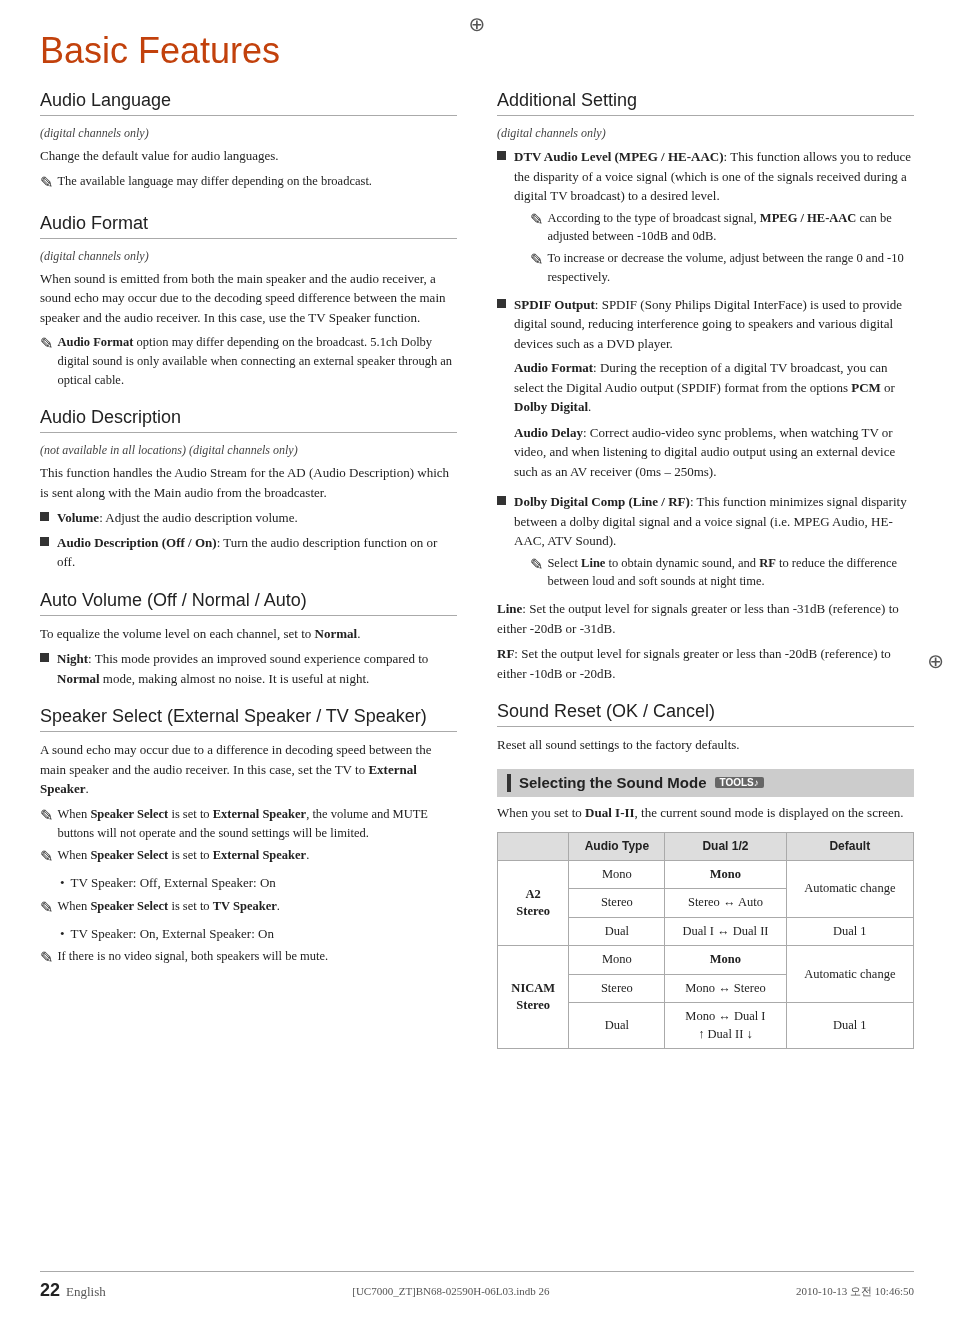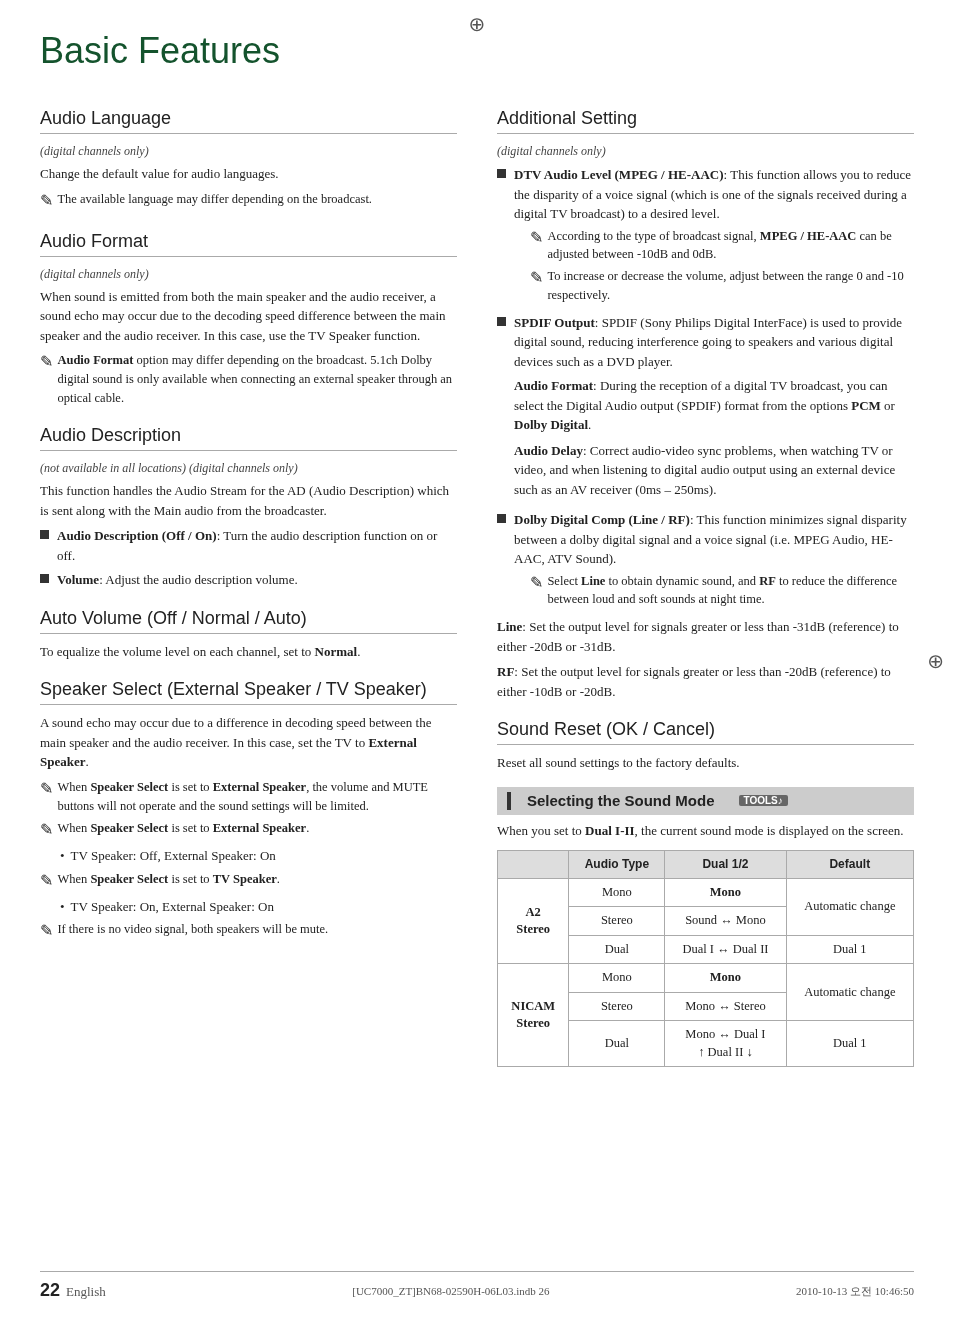--- a/index.html
+++ b/index.html
@@ -9,22 +9,22 @@
       font-size: 13px;
       color: #222;
       width: 954px;
       min-height: 1321px;
       position: relative;
       padding: 30px 40px 60px 40px;
     }
     .page-title {
       font-size: 36px;
       font-weight: 300;
-      margin-bottom: 36px;
-      color: #14532d;
+      margin-bottom: 18px;
+      color: #c2410c;
       font-family: Arial, sans-serif;
     }
     .two-col {
       display: flex;
       gap: 40px;
     }
     .col-left {
       flex: 1;
       max-width: 430px;
     }
@@ -169,21 +169,21 @@
       color: #555;
     }
     .tools-badge {
       display: inline-block;
       background: #666;
       color: #fff;
       font-size: 10px;
       font-weight: bold;
       padding: 0 5px;
       border-radius: 2px;
-      margin-left: 16px;
+      margin-left: 8px;
       font-family: Arial, sans-serif;
       vertical-align: middle;
     }
   </style>
 </head>
 <body>
 
 <div class="center-crosshair">⊕</div>
 <div class="right-crosshair">⊕</div>
 
@@ -207,29 +207,33 @@
     <div class="note">
       <span class="note-icon">✎</span>
       <span><span class="bold">Audio Format</span> option may differ depending on the broadcast. 5.1ch Dolby digital sound is only available when connecting an external speaker through an optical cable.</span>
     </div>
 
     <div class="section-title">Audio Description</div>
     <p class="italic-small">(not available in all locations) (digital channels only)</p>
     <p>This function handles the Audio Stream for the AD (Audio Description) which is sent along with the Main audio from the broadcaster.</p>
     <div class="bullet-item">
       <div class="bullet-sq"></div>
+      <div class="bullet-content"><span class="bold">Volume</span>: Adjust the audio description volume.</div>
+    </div>
+    <div class="bullet-item">
+      <div class="bullet-sq"></div>
       <div class="bullet-content"><span class="bold">Audio Description (Off / On)</span>: Turn the audio description function on or off.</div>
-    </div>
-    <div class="bullet-item">
-      <div class="bullet-sq"></div>
-      <div class="bullet-content"><span class="bold">Volume</span>: Adjust the audio description volume.</div>
     </div>
 
     <div class="section-title">Auto Volume (Off / Normal / Auto)</div>
     <p>To equalize the volume level on each channel, set to <span class="bold">Normal</span>.</p>
+    <div class="bullet-item">
+      <div class="bullet-sq"></div>
+      <div class="bullet-content"><span class="bold">Night</span>: This mode provides an improved sound experience compared to <span class="bold">Normal</span> mode, making almost no noise. It is useful at night.</div>
+    </div>
 
     <div class="section-title">Speaker Select (External Speaker / TV Speaker)</div>
     <p>A sound echo may occur due to a difference in decoding speed between the main speaker and the audio receiver. In this case, set the TV to <span class="bold">External Speaker</span>.</p>
     <div class="note">
       <span class="note-icon">✎</span>
       <span>When <span class="bold">Speaker Select</span> is set to <span class="bold">External Speaker</span>, the volume and MUTE buttons will not operate and the sound settings will be limited.</span>
     </div>
     <div class="note">
       <span class="note-icon">✎</span>
       <span>When <span class="bold">Speaker Select</span> is set to <span class="bold">External Speaker</span>.</span>
@@ -288,21 +292,21 @@
           <span>Select <span class="bold">Line</span> to obtain dynamic sound, and <span class="bold">RF</span> to reduce the difference between loud and soft sounds at night time.</span>
         </div>
       </div>
     </div>
     <p style="margin-top:4px;"><span class="bold">Line</span>: Set the output level for signals greater or less than -31dB (reference) to either -20dB or -31dB.</p>
     <p style="margin-top:4px;"><span class="bold">RF</span>: Set the output level for signals greater or less than -20dB (reference) to either -10dB or -20dB.</p>
 
     <div class="section-title" style="margin-top:18px;">Sound Reset (OK / Cancel)</div>
     <p>Reset all sound settings to the factory defaults.</p>
 
-    <div style="display:flex;align-items:center;background:#ccc;padding:5px 10px;margin-top:14px;margin-bottom:6px;gap:8px;">
+    <div style="display:flex;align-items:center;background:#ccc;padding:5px 10px;margin-top:14px;margin-bottom:6px;">
       <div style="width:4px;background:#333;height:18px;margin-right:8px;"></div>
       <span style="font-size:15px;font-weight:bold;font-family:Arial,sans-serif;">Selecting the Sound Mode</span>
       <span class="tools-badge">TOOLS♪</span>
     </div>
     <p>When you set to <span class="bold">Dual I-II</span>, the current sound mode is displayed on the screen.</p>
 
     <table class="sound-table">
       <thead>
         <tr>
           <th></th>
@@ -313,21 +317,21 @@
       </thead>
       <tbody>
         <tr>
           <td rowspan="3" class="row-group-label">A2<br>Stereo</td>
           <td>Mono</td>
           <td><span class="bold">Mono</span></td>
           <td rowspan="2">Automatic change</td>
         </tr>
         <tr>
           <td>Stereo</td>
-          <td>Sound ↔ Mono</td>
+          <td>Stereo ↔ Auto</td>
         </tr>
         <tr>
           <td>Dual</td>
           <td>Dual I ↔ Dual II</td>
           <td>Dual 1</td>
         </tr>
         <tr>
           <td rowspan="3" class="row-group-label">NICAM<br>Stereo</td>
           <td>Mono</td>
           <td><span class="bold">Mono</span></td>

